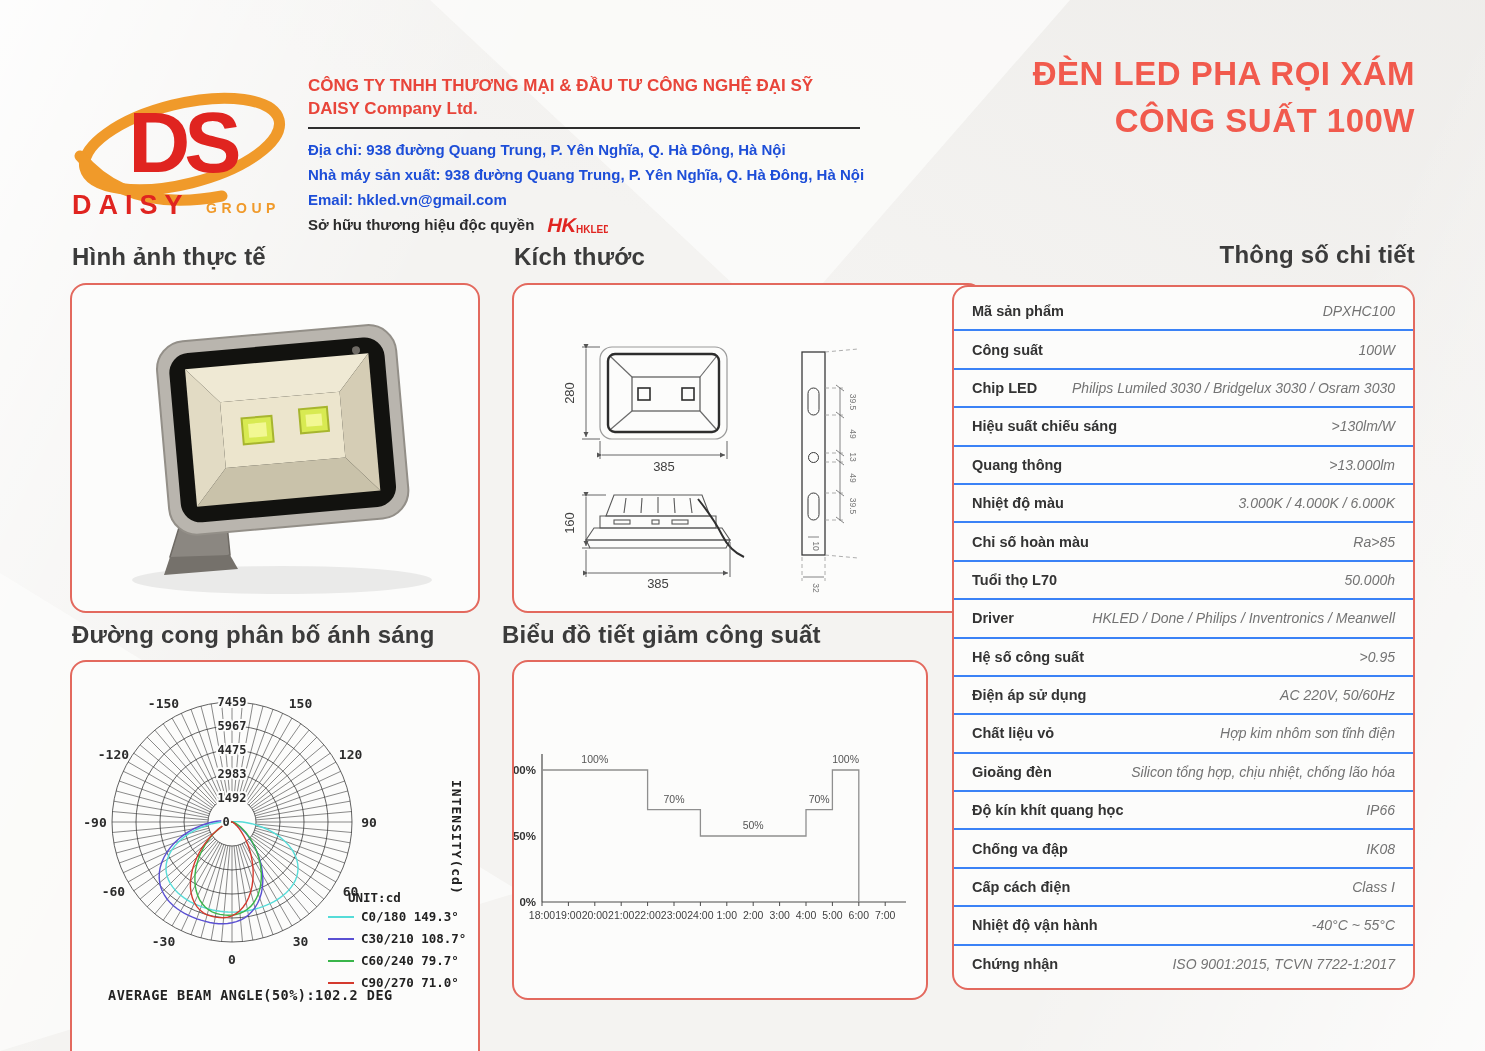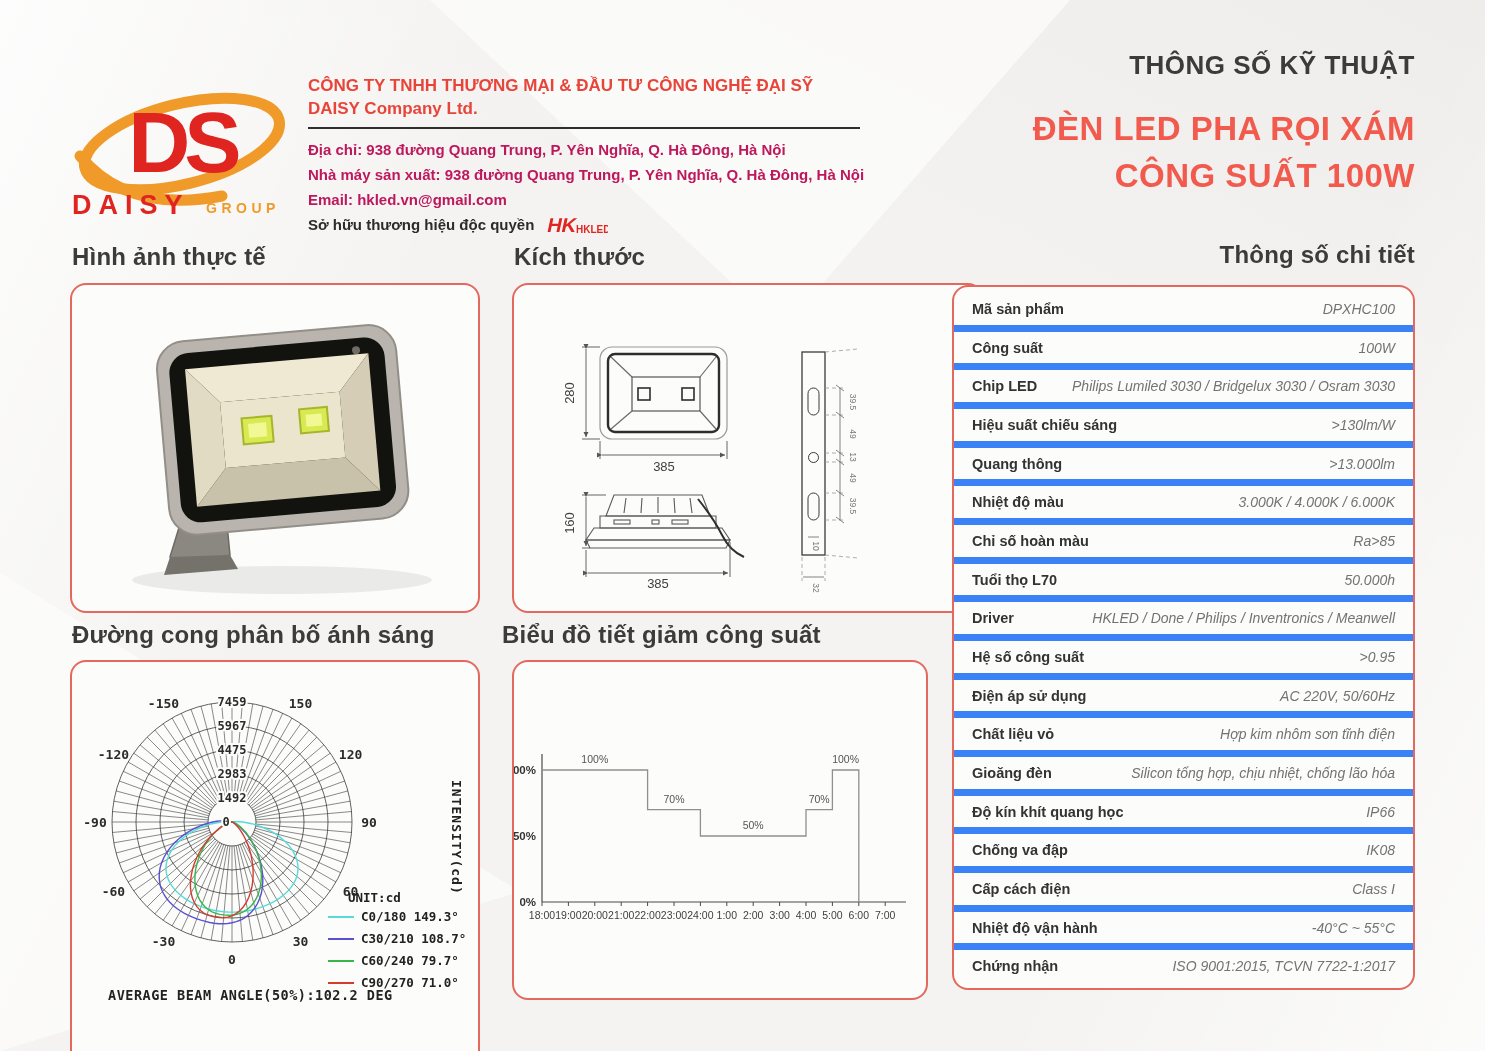--- a/index.html
+++ b/index.html
@@ -22,30 +22,30 @@
   .card{
     position:absolute;background:#fcfcfb;border:2px solid #e3695e;border-radius:16px;
     box-sizing:border-box;
   }
   .heading{position:absolute;font-size:24px;font-weight:bold;color:#3b3b3b;letter-spacing:.2px;}
 
   
   .company{left:308px;top:74px;width:575px;}
   .company .red{font-size:17px;font-weight:bold;color:#e8453a;line-height:23px;}
   .company .rule{height:0;border-top:2px solid #2e2e2e;margin:7px 0 8px 0;width:552px;}
-  .company .info{font-size:15px;font-weight:bold;color:#be185d;line-height:25px;}
+  .company .info{font-size:15px;font-weight:bold;color:#1d4ed8;line-height:25px;}
   .tmrow{display:flex;align-items:center;gap:8px;font-size:15px;font-weight:bold;color:#2b2b2b;line-height:25px;}
   .titleblock{right:70px;top:50px;text-align:right;}
   .titleblock .kicker{font-size:26px;font-weight:bold;color:#3b3b3b;margin-bottom:24px;letter-spacing:.5px;}
   .titleblock .big{font-size:33px;font-weight:bold;color:#f15a4d;line-height:47px;letter-spacing:.5px;}
 
   
   #specRows{position:absolute;inset:6px 0;display:flex;flex-direction:column;}
   .spec-row{flex:1;display:flex;align-items:center;justify-content:space-between;
-    padding:0 18px;border-bottom:7px solid #3b82f6;}
+    padding:0 18px;border-bottom:2px solid #3b82f6;}
   .spec-row:last-child{border-bottom:none;gap:30px;}
   .spec-label{font-size:14.5px;font-weight:bold;color:#333;white-space:nowrap;}
   .spec-value{font-size:14px;font-style:italic;color:#737373;white-space:nowrap;text-align:right;}
 
   
   .mono{font-family:"DejaVu Sans Mono",monospace;}
   #polarUnit{left:276px;top:228px;font-size:12.5px;font-weight:bold;color:#222;}
   #polarLegend{left:256px;top:247px;display:flex;flex-direction:column;gap:7px;}
   .leg-item{display:flex;align-items:center;gap:7px;font-size:12.5px;font-weight:bold;color:#222;white-space:nowrap;}
   .leg-swatch{width:26px;height:0;border-top:2px solid;}
@@ -81,21 +81,20 @@
     <svg width="66" height="22" viewBox="0 0 66 22">
       <g transform="skewX(-12)">
         <text x="8" y="18" font-family="Liberation Sans, sans-serif" font-size="20" font-weight="bold" fill="#e02420">HK</text>
       </g>
       <text x="34" y="19" font-family="Liberation Sans, sans-serif" font-size="10" font-weight="bold" fill="#e02420">HKLED</text>
     </svg>
   </div>
 </div>
 
 <div class="abs titleblock">
-  <div class="kicker">THÔNG SỐ KỸ THUẬT</div>
   <div class="big">ĐÈN LED PHA RỌI XÁM</div>
   <div class="big">CÔNG SUẤT 100W</div>
 </div>
 
 <div class="heading" style="left:72px;top:243px;">Hình ảnh thực tế</div>
 <div class="heading" style="left:514px;top:243px;">Kích thước</div>
 <div class="heading" style="right:70px;top:241px;">Thông số chi tiết</div>
 <div class="heading" style="left:72px;top:621px;">Đường cong phân bố ánh sáng</div>
 <div class="heading" style="left:502px;top:621px;">Biểu đồ tiết giảm công suất</div>
 

